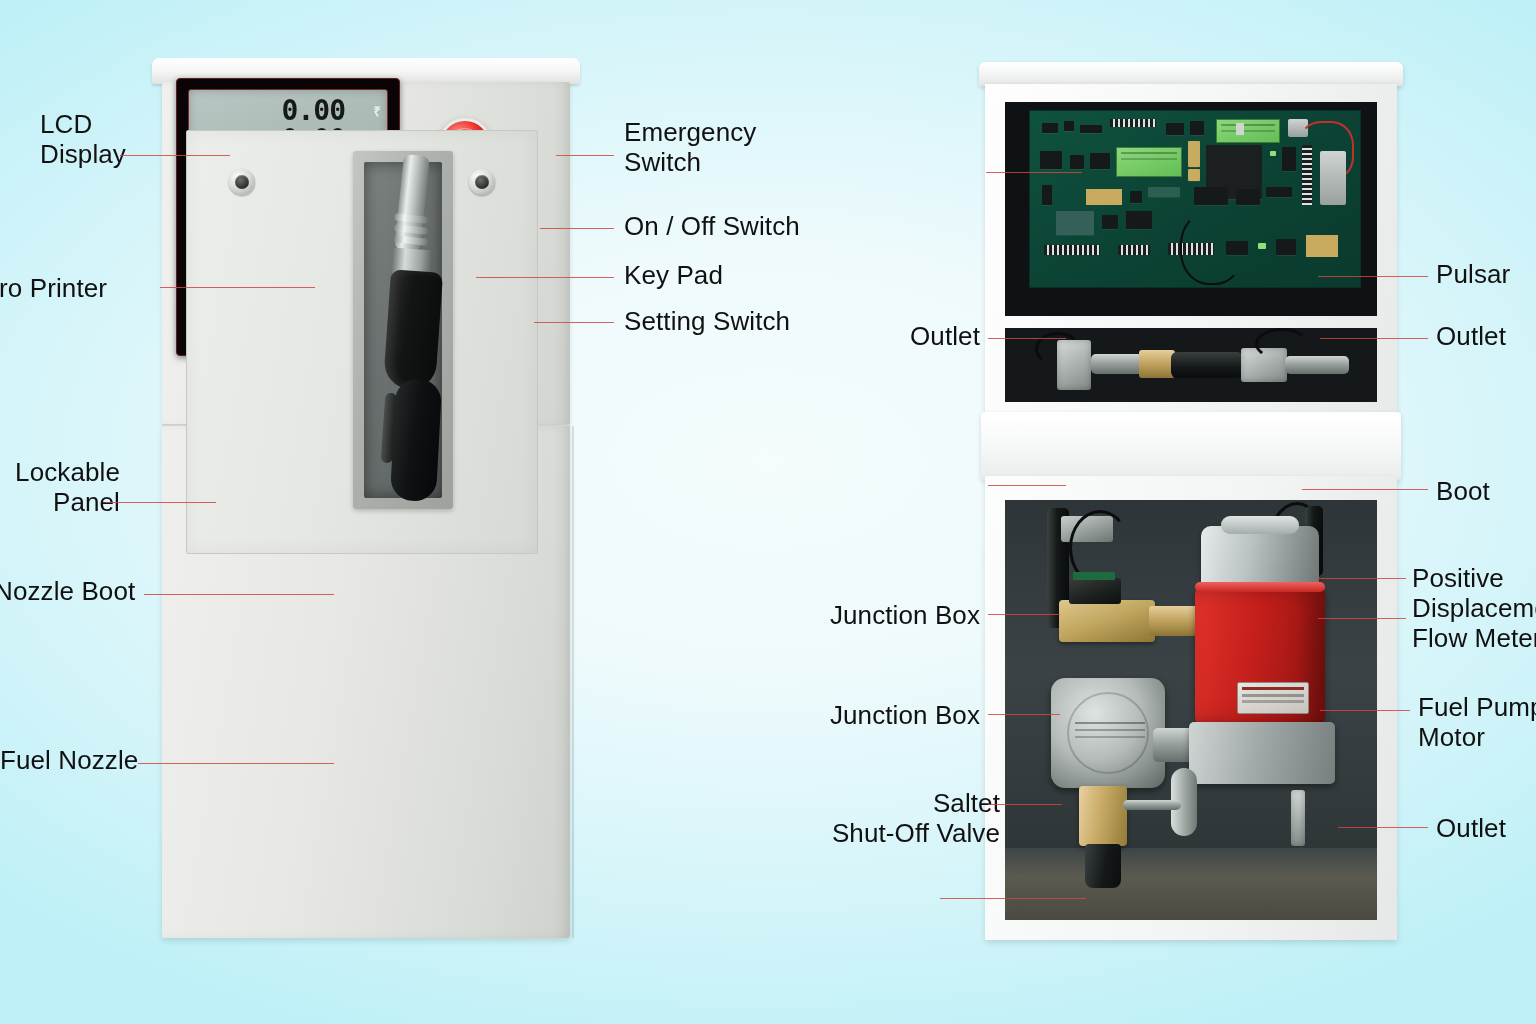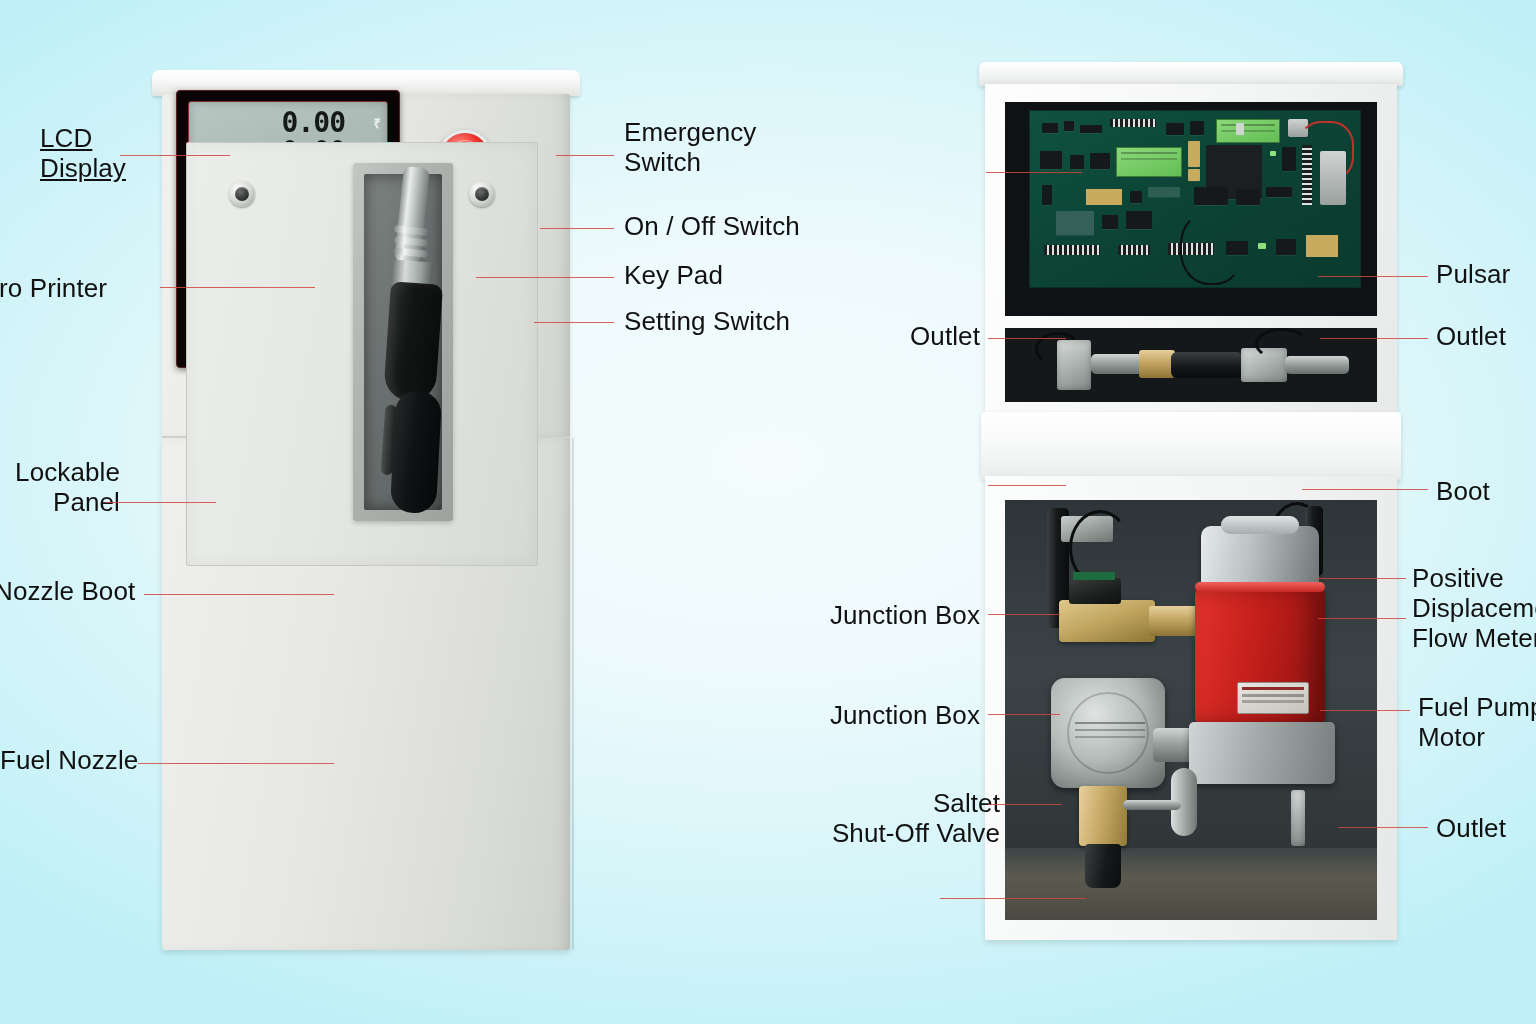--- a/index.html
+++ b/index.html
@@ -14,21 +14,21 @@
 
   
   .lbl{position:absolute;color:#111;font-size:26px;line-height:1.16;letter-spacing:.1px;white-space:pre;}
   .lbl.r{text-align:right;}
   .lbl.l{text-align:left;}
 
   
   .ldr{position:absolute;height:0;border-top:1.6px solid #d2453f;opacity:.85;}
 
   
-  #dispenser{position:absolute;left:152px;top:58px;width:428px;height:644px;margin-top:12px;}
+  #dispenser{position:absolute;left:152px;top:58px;width:428px;height:644px;}
   .cab-top{
     position:absolute;left:0;top:0;width:428px;height:26px;border-radius:7px 7px 3px 3px;
     background:linear-gradient(180deg,#ffffff 0%,#f6f7f6 45%,#e2e4e1 100%);
     box-shadow:0 2px 3px rgba(0,0,0,.14);
   }
   .cab-upper{
     position:absolute;left:10px;top:24px;width:408px;height:344px;
     background:linear-gradient(100deg,#f0f1ee 0%,#e9eae6 40%,#dcdeda 78%,#d2d4d0 100%);
     border-radius:2px;
     box-shadow:inset -9px 0 16px -8px rgba(0,0,0,.16), 0 2px 5px rgba(0,0,0,.10);
@@ -427,21 +427,21 @@
       <div class="pumpmotor"></div>
       <div class="vpipe sil" style="left:166px;top:268px;width:26px;height:68px;border-radius:13px;"></div>
 
       <div class="shutoff"></div>
       <div class="subpump"></div>
       <div class="pipe-h" style="left:118px;top:300px;width:58px;height:10px;"></div>
       <div class="box-gry" style="left:286px;top:290px;width:14px;height:56px;"></div>
     </div>
   </div>
 
-  <div class="lbl l" style="left:40px;top:123px;text-decoration:underline;">LCD
+  <div class="lbl l" style="left:40px;top:109px;">LCD
 Display</div>
   <div class="ldr" style="left:120px;top:155px;width:110px;"></div>
 
   <div class="lbl l" style="left:-14px;top:273px;">cro Printer</div>
   <div class="ldr" style="left:160px;top:287px;width:155px;"></div>
 
   <div class="lbl l" style="left:624px;top:117px;">Emergency
 Switch</div>
   <div class="ldr" style="left:556px;top:155px;width:58px;"></div>
 

